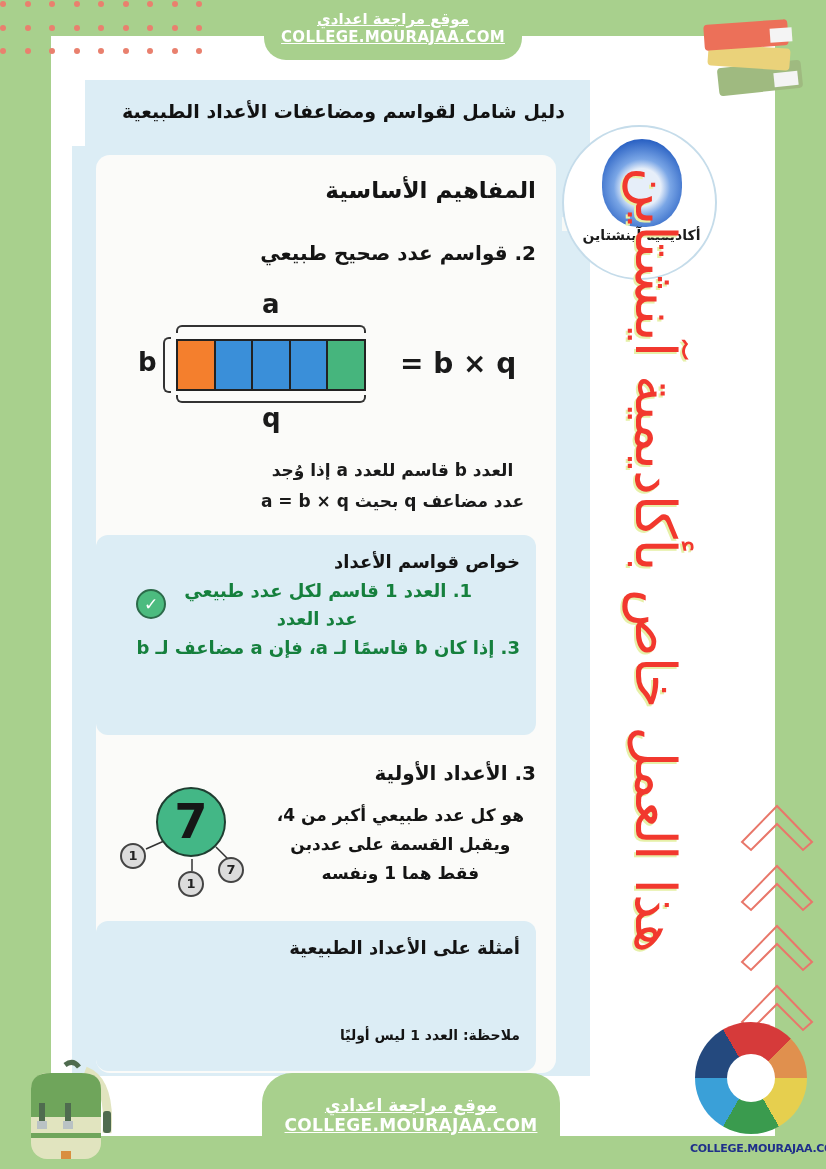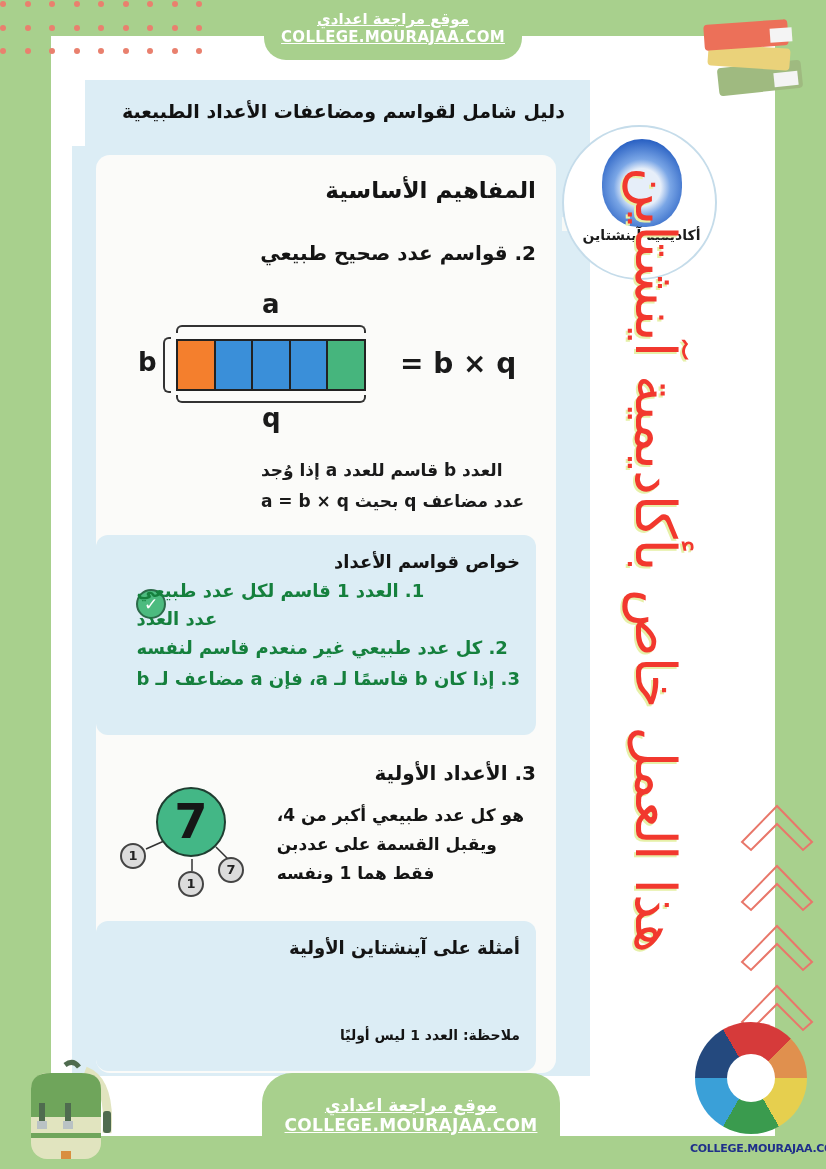--- a/index.html
+++ b/index.html
@@ -46,21 +46,21 @@
   .tab-stub { position: absolute; top: 137px; height: 14px; background: #f7f9f7; border-radius: 10px 10px 0 0; }
   .doc-inner {
     position: absolute; left: 72px; top: 146px; width: 490px; height: 930px;
     background: #dcedf5;
   }
   .doc-card {
     position: absolute; left: 96px; top: 155px; width: 460px; height: 918px;
     background: #fbfbf9; border-radius: 14px;
   }
 
-  .rtl { direction: rtl; text-align: left; }
+  .rtl { direction: rtl; text-align: center; }
   .h1 { position: absolute; right: 20px; top: 22px; font-size: 23px; font-weight: bold; color: #141414; }
   .h2 { position: absolute; right: 20px; top: 86px; font-size: 20px; font-weight: bold; color: #141414; }
 
   
   .diagram { position: absolute; left: 0; top: 130px; width: 460px; height: 160px; }
   .lab { position: absolute; font-size: 26px; font-weight: bold; color: #1a1a1a; font-family: "DejaVu Sans", sans-serif; }
   .brace-top, .brace-bot { position: absolute; left: 80px; width: 190px; height: 8px; border: 2px solid #333; }
   .brace-top { top: 40px; border-bottom: none; border-radius: 6px 6px 0 0; }
   .brace-bot { top: 110px; border-top: none; border-radius: 0 0 6px 6px; }
   .brace-left { position: absolute; left: 67px; top: 52px; width: 8px; height: 56px; border: 2px solid #333; border-right: none; border-radius: 6px 0 0 6px; }
@@ -221,21 +221,20 @@
     <div>العدد b قاسم للعدد a إذا وُجد</div>
     <div>عدد مضاعف q بحيث a = b × q</div>
   </div>
 
   <div class="prop-box">
     <div class="prop-title rtl">خواص قواسم الأعداد</div>
     <div class="check">✓</div>
     <div class="prop-list rtl">
       <div>1. العدد 1 قاسم لكل عدد طبيعي</div>
       <div style="padding-right:22px;line-height:26px;">عدد العدد</div>
-      <div>2. كل عدد طبيعي غير منعدم قاسم لنفسه</div>
       <div>3. إذا كان b قاسمًا لـ a، فإن a مضاعف لـ b</div>
     </div>
   </div>
 
   <div class="h3 rtl">3. الأعداد الأولية</div>
   <div class="prime-desc rtl">
     <div>هو كل عدد طبيعي أكبر من 4،</div>
     <div>ويقبل القسمة على عددبن</div>
     <div>فقط هما 1 ونفسه</div>
   </div>
@@ -246,21 +245,21 @@
       <line x1="72" y1="74" x2="72" y2="86" stroke="#333" stroke-width="1.5"></line>
       <line x1="96" y1="62" x2="108" y2="74" stroke="#333" stroke-width="1.5"></line>
     </svg>
     <div class="node-big">7</div>
     <div class="node-sm" style="left:0;top:58px;">1</div>
     <div class="node-sm" style="left:58px;top:86px;">1</div>
     <div class="node-sm" style="left:98px;top:72px;">7</div>
   </div>
 
   <div class="ex-box">
-    <div class="ex-title rtl">أمثلة على آينشتاين الأولية</div>
+    <div class="ex-title rtl">أمثلة على الأعداد الطبيعية</div>
     <div class="ex-note rtl">ملاحظة: العدد 1 ليس أوليًا</div>
   </div>
 </div>
 
 <div class="logo">
   <div class="face"></div>
   <div class="logo-text">أكاديمية آينشتاين</div>
 </div>
 
 <div class="watermark">هذا العمل خاص بأكاديمية آينشتاين</div>

